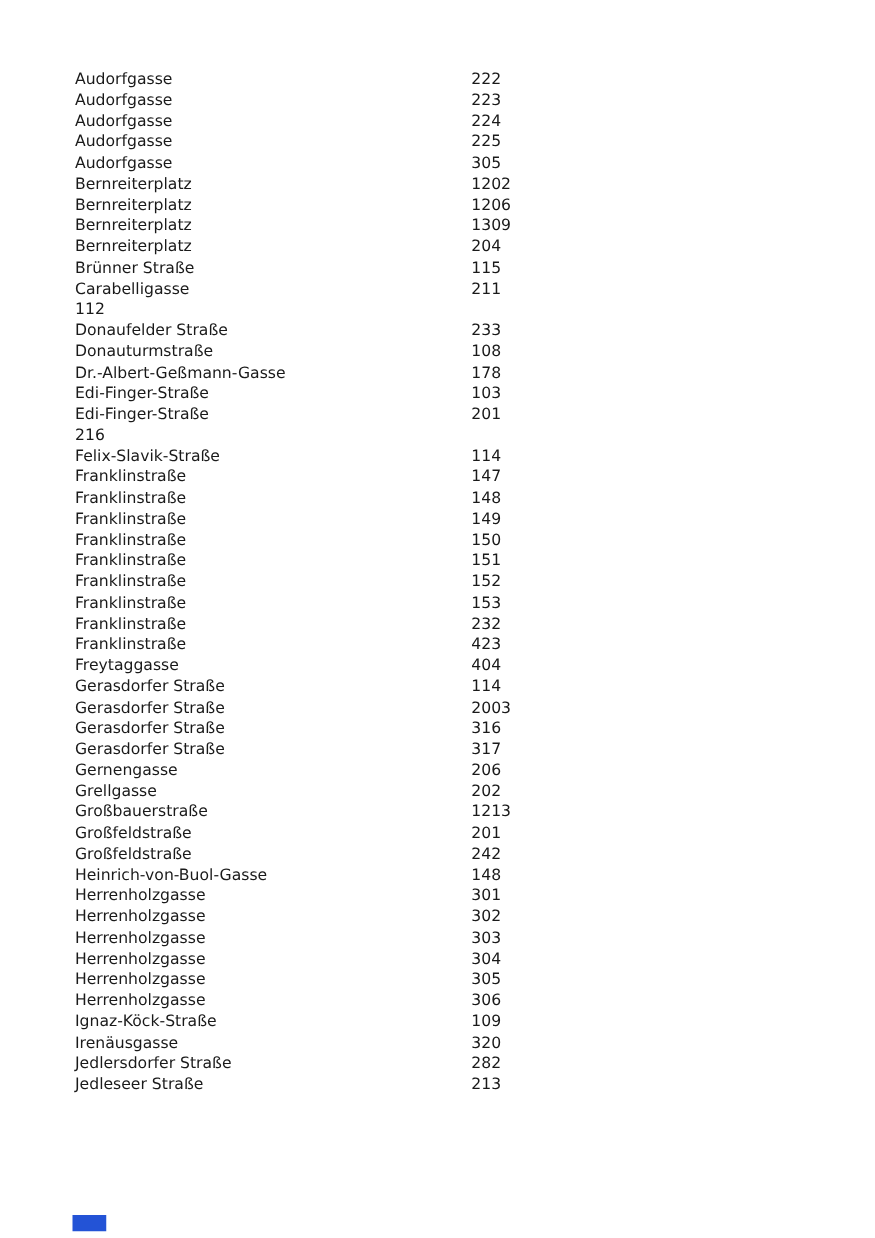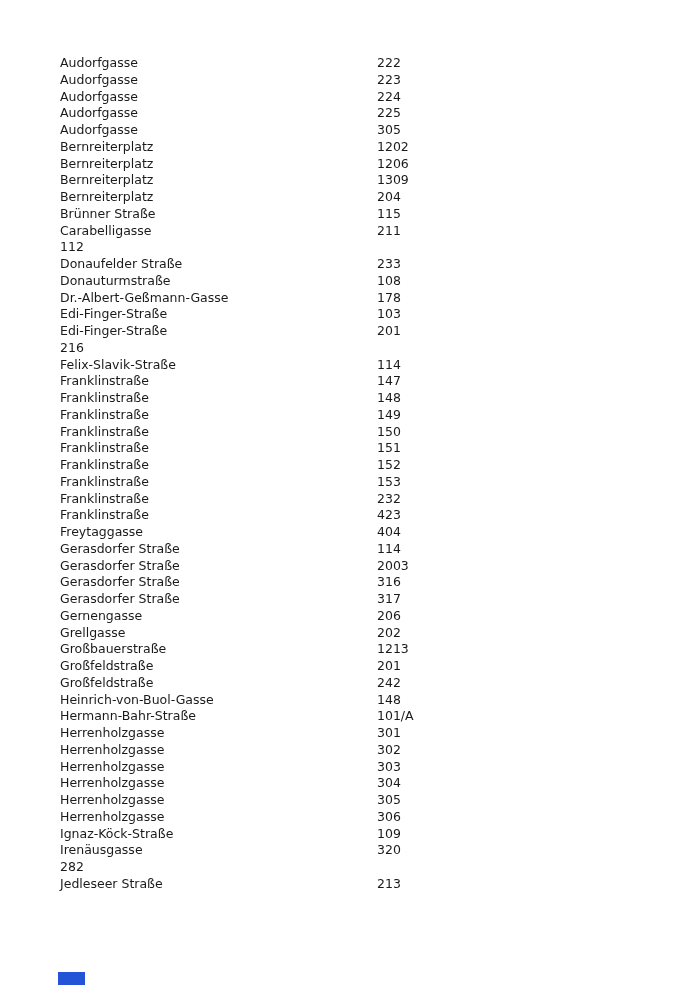--- a/index.html
+++ b/index.html
@@ -197,24 +197,20 @@
     </div>
     <div class="row">
       <span class="street">Großfeldstraße</span>
       <span class="num">242</span>
     </div>
     <div class="row">
       <span class="street">Heinrich-von-Buol-Gasse</span>
       <span class="num">148</span>
     </div>
     <div class="row">
-      <span class="street">Hermann-Bahr-Straße</span>
-      <span class="num">101/A</span>
-    </div>
-    <div class="row">
       <span class="street">Herrenholzgasse</span>
       <span class="num">301</span>
     </div>
     <div class="row">
       <span class="street">Herrenholzgasse</span>
       <span class="num">302</span>
     </div>
     <div class="row">
       <span class="street">Herrenholzgasse</span>
       <span class="num">303</span>
@@ -233,20 +229,21 @@
     </div>
     <div class="row">
       <span class="street">Ignaz-Köck-Straße</span>
       <span class="num">109</span>
     </div>
     <div class="row">
       <span class="street">Irenäusgasse</span>
       <span class="num">320</span>
     </div>
     <div class="row">
+      <span class="street">Jedlersdorfer Straße</span>
       <span class="num">282</span>
     </div>
     <div class="row">
       <span class="street">Jedleseer Straße</span>
       <span class="num">213</span>
     </div>
   </div>
 
 <div class="page-indicator" style="background: rgb(35, 83, 214);"></div>
 

